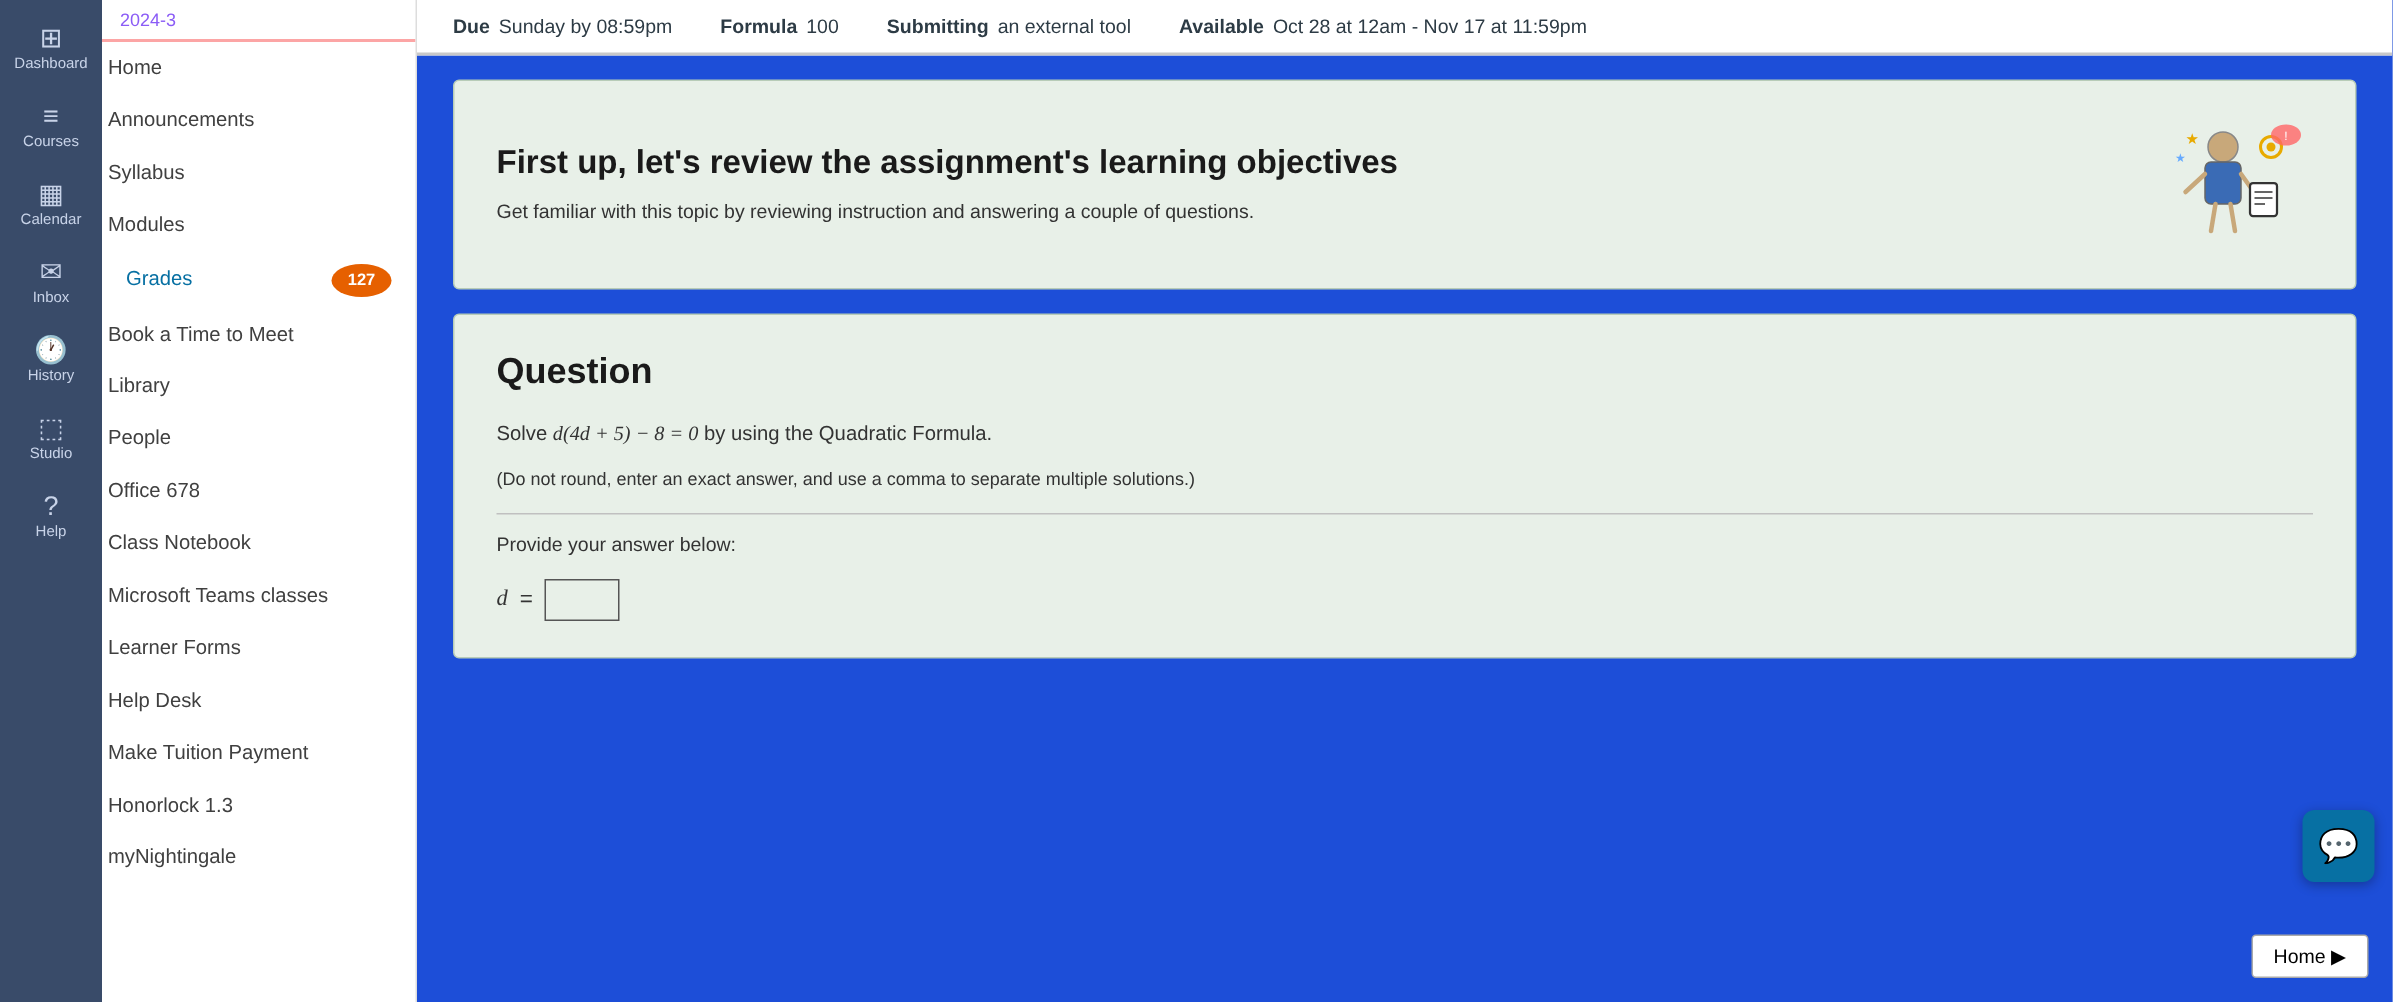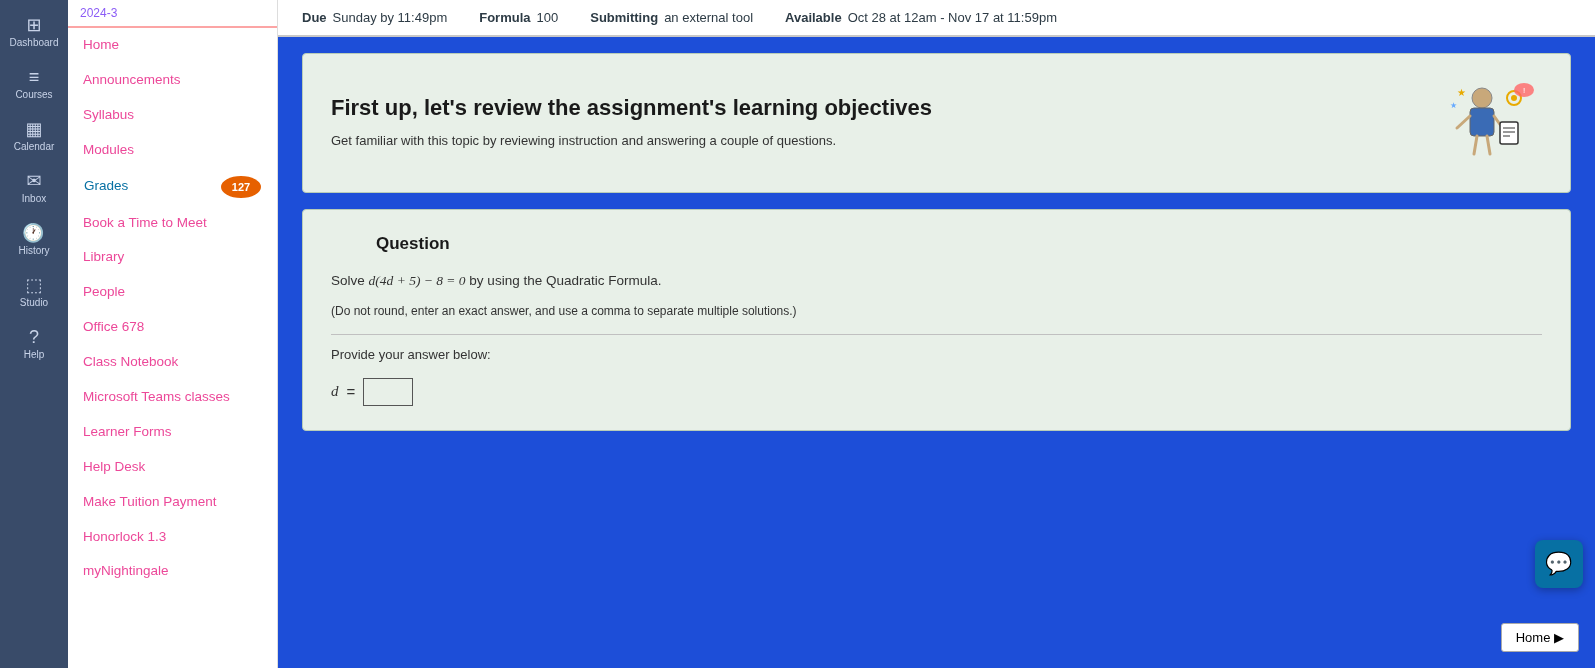--- a/index.html
+++ b/index.html
@@ -50,22 +50,22 @@
       padding: 0 0 16px 0;
     }
     .course-nav-header {
       padding: 6px 12px;
       font-size: 12px;
       color: #8b5cf6;
       border-bottom: 2px solid #fca5a5;
     }
     .course-nav a {
       display: block;
-      padding: 8px 15px;
-      color: #ec4899;
+      padding: 8px 4px;
+      color: #404040;
       text-decoration: none;
       font-size: 13.5px;
       line-height: 1.4;
     }
     .course-nav .nav-item-with-badge {
       display: flex;
       align-items: center;
       justify-content: space-between;
       padding: 8px 16px;
     }
@@ -171,25 +171,24 @@
 
     
     .question-card {
       background: #e8f0e8;
       border: 1px solid #b8ccb8;
       border-radius: 4px;
       margin-bottom: 16px;
       padding: 24px 28px;
     }
     .question-title {
-      font-size: 17px;
+      font-size: 24px;
       font-weight: 700;
       color: #1a1a1a;
       margin-bottom: 16px;
-      margin-left: 45px;
     }
     .question-body {
       font-size: 13.5px;
       color: #333;
       margin-bottom: 12px;
       line-height: 1.6;
     }
     .question-note {
       font-size: 12px;
       color: #333;
@@ -335,21 +334,21 @@
   <a href="#">Make Tuition Payment</a>
   <a href="#">Honorlock 1.3</a>
   <a href="#">myNightingale</a>
 </nav>
 
 <div class="main-content">
 
   <div class="assignment-meta">
     <div class="meta-item">
       <span class="meta-label">Due</span>
-      <span class="meta-value">Sunday by 11:49pm</span>
+      <span class="meta-value">Sunday by 08:59pm</span>
     </div>
     <div class="meta-item">
       <span class="meta-label">Formula</span>
       <span class="meta-value">100</span>
     </div>
     <div class="meta-item">
       <span class="meta-label">Submitting</span>
       <span class="meta-value">an external tool</span>
     </div>
     <div class="meta-item">

